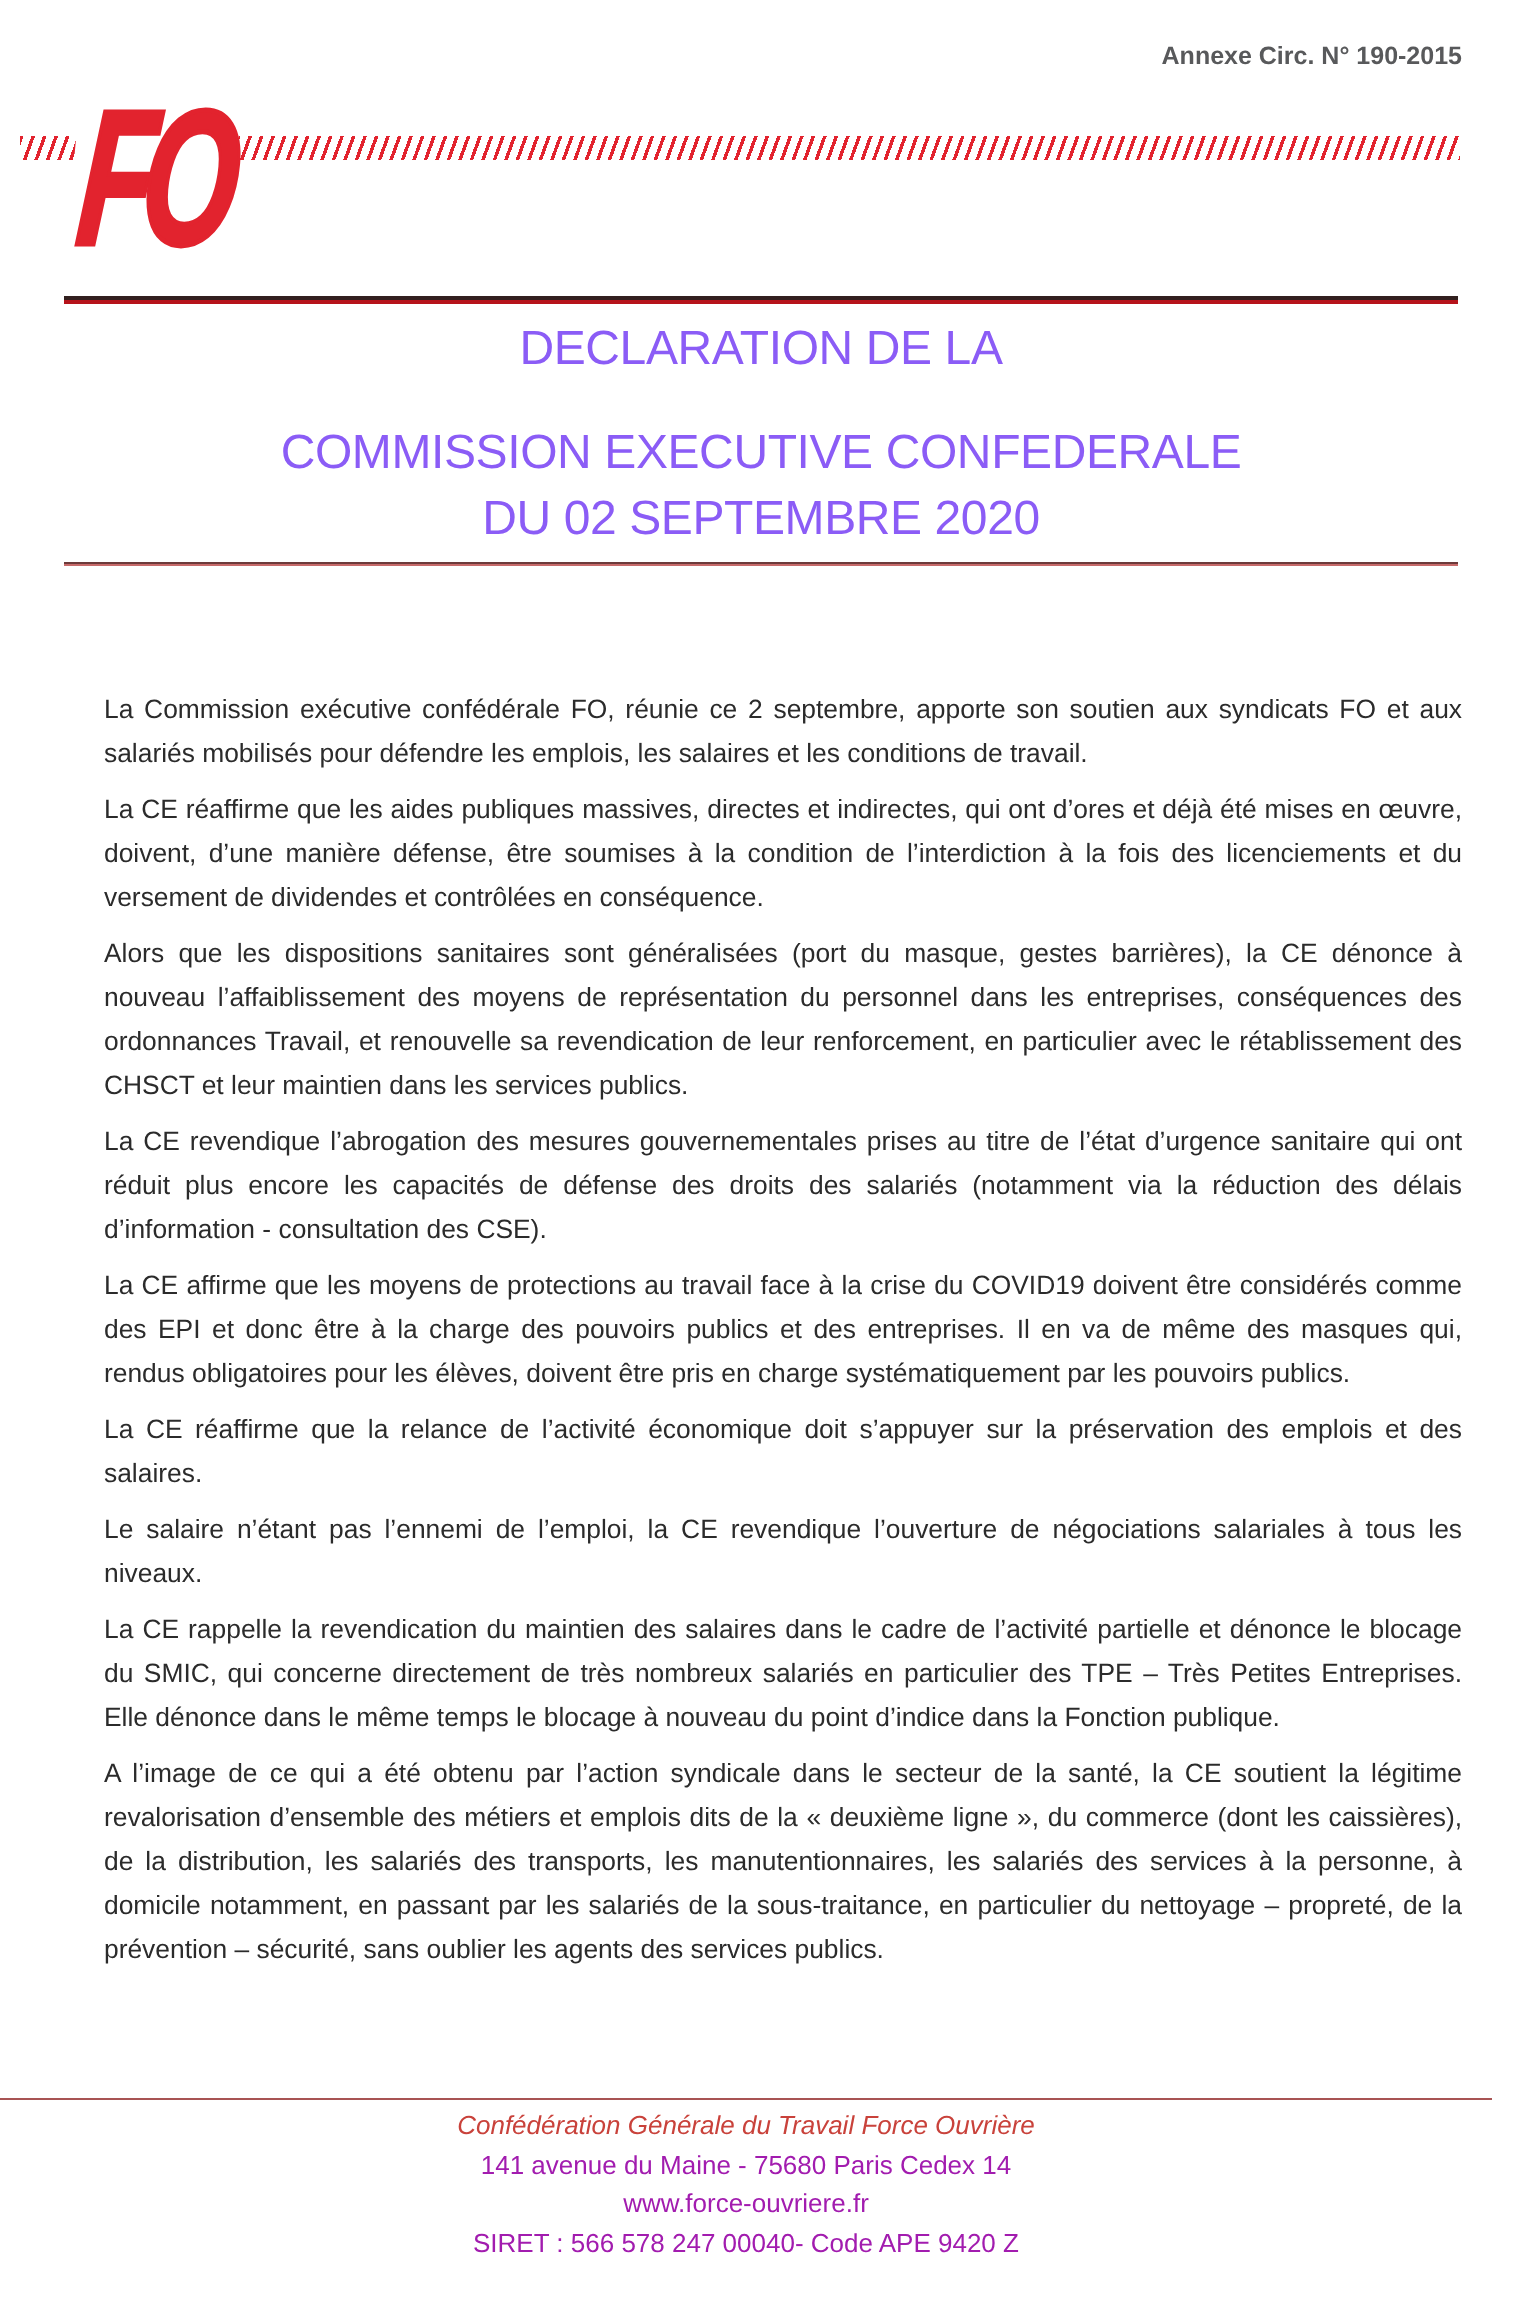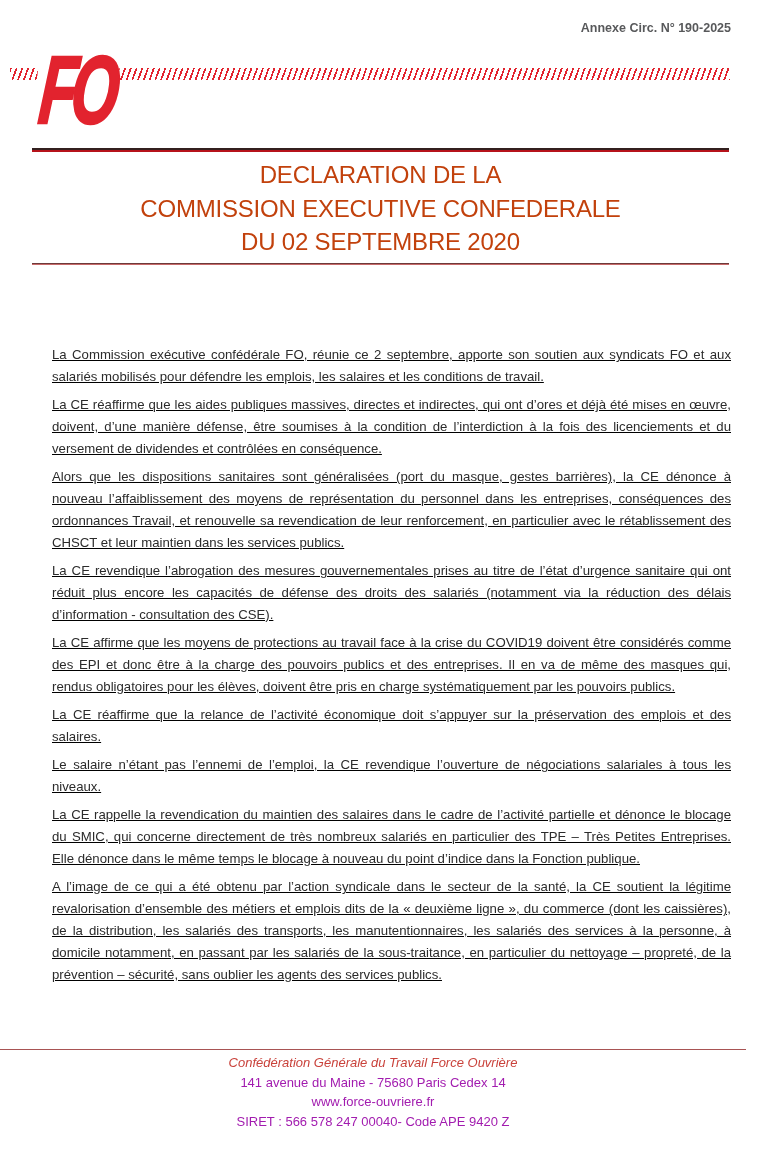--- a/index.html
+++ b/index.html
@@ -46,29 +46,29 @@
     padding:0 6px;
     white-space:nowrap;
   }
 
   
   .title-block{position:absolute;top:148px;left:32px;width:697px;}
   .rule-thick{height:3.5px;background:linear-gradient(to bottom,#32201f 0 45%,var(--rule-red) 45% 100%);}
   .rule-thin{height:2px;background:linear-gradient(to bottom,#6d3a3a 0 50%,#c76a6a 50% 100%);}
   .title-block h1{
     font-size:24px;font-weight:normal;line-height:26px;
-    text-align:center;color:#c2410c;letter-spacing:-0.2px;
+    text-align:center;color:#8b5cf6;letter-spacing:-0.2px;
   }
   .t1{margin-top:10px;}
-  .t2{margin-top:8px;}
+  .t2{margin-top:26px;}
   .t3{margin-top:7px;}
   .rule-bottom{margin-top:8px;}
 
   
-  .doc-body{position:absolute;top:344px;left:52px;width:679px;text-decoration:underline;}
+  .doc-body{position:absolute;top:344px;left:52px;width:679px;}
   .doc-body p{
     font-size:13.2px;line-height:22px;color:var(--text-dark);
     text-align:justify;margin:0 0 6px 0;
   }
 
   
   .footer{
     position:absolute;top:1049px;left:0;width:746px;
     border-top:1px solid #a85454;
     text-align:center;
@@ -78,21 +78,21 @@
   }
   .footer-line{
     margin-top:4.5px;font-size:13px;color:#a21caf;
   }
 </style>
 </head>
 <body>
 
 <div class="page">
 
-  <div class="annexe">Annexe Circ. N° 190-2025</div>
+  <div class="annexe">Annexe Circ. N° 190-2015</div>
 
   <div class="logo">
     <div class="hatch hatch-left"></div>
     <div class="hatch hatch-right"></div>
     <div class="fo-text">FO</div>
   </div>
 
   <div class="title-block">
     <div class="rule-thick"></div>
     <h1 class="t1">DECLARATION DE LA</h1>

